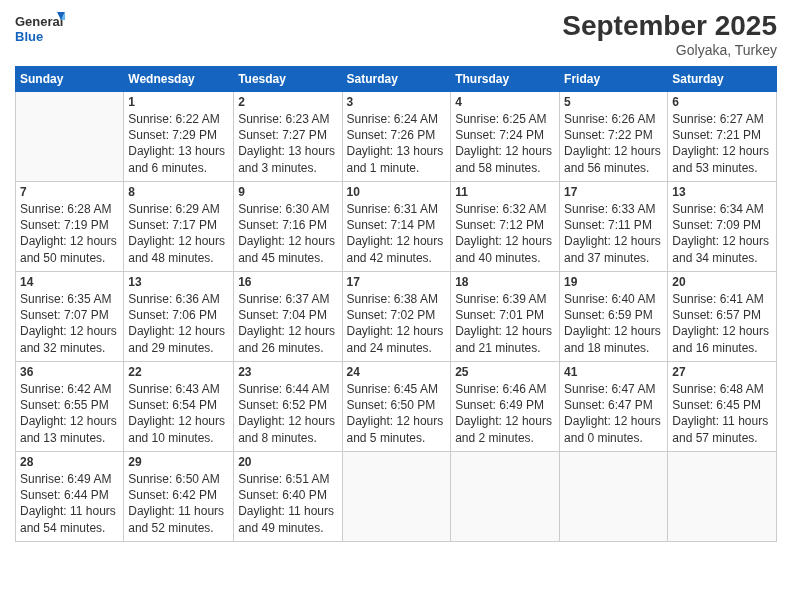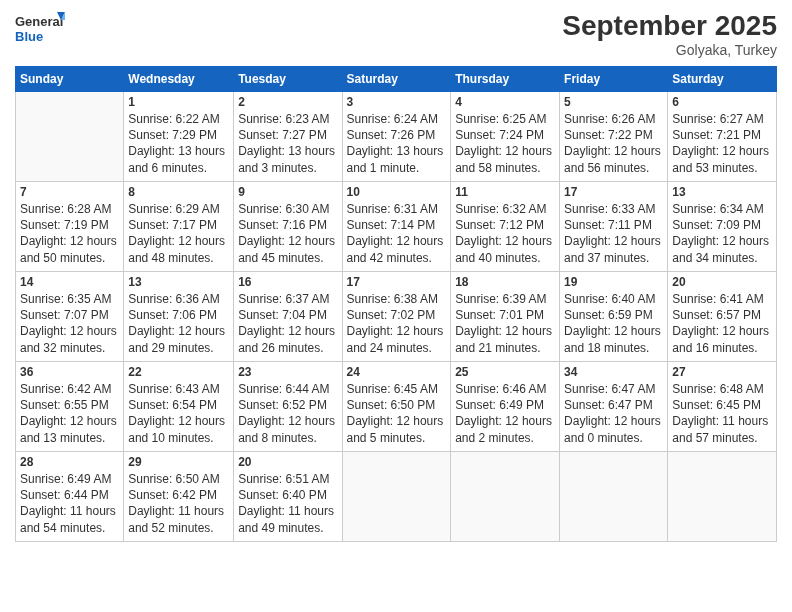--- a/index.html
+++ b/index.html
@@ -214,21 +214,21 @@
           </td>
           <td>
             <span class="day-number">24</span>
             <div class="day-info">Sunrise: 6:45 AM<br>Sunset: 6:50 PM<br>Daylight: 12 hours<br>and 5 minutes.</div>
           </td>
           <td>
             <span class="day-number">25</span>
             <div class="day-info">Sunrise: 6:46 AM<br>Sunset: 6:49 PM<br>Daylight: 12 hours<br>and 2 minutes.</div>
           </td>
           <td>
-            <span class="day-number">34</span>
+            <span class="day-number">41</span>
             <div class="day-info">Sunrise: 6:47 AM<br>Sunset: 6:47 PM<br>Daylight: 12 hours<br>and 0 minutes.</div>
           </td>
           <td>
             <span class="day-number">27</span>
             <div class="day-info">Sunrise: 6:48 AM<br>Sunset: 6:45 PM<br>Daylight: 11 hours<br>and 57 minutes.</div>
           </td>
         </tr>
         <tr class="last-row">
           <td>
             <span class="day-number">28</span>

